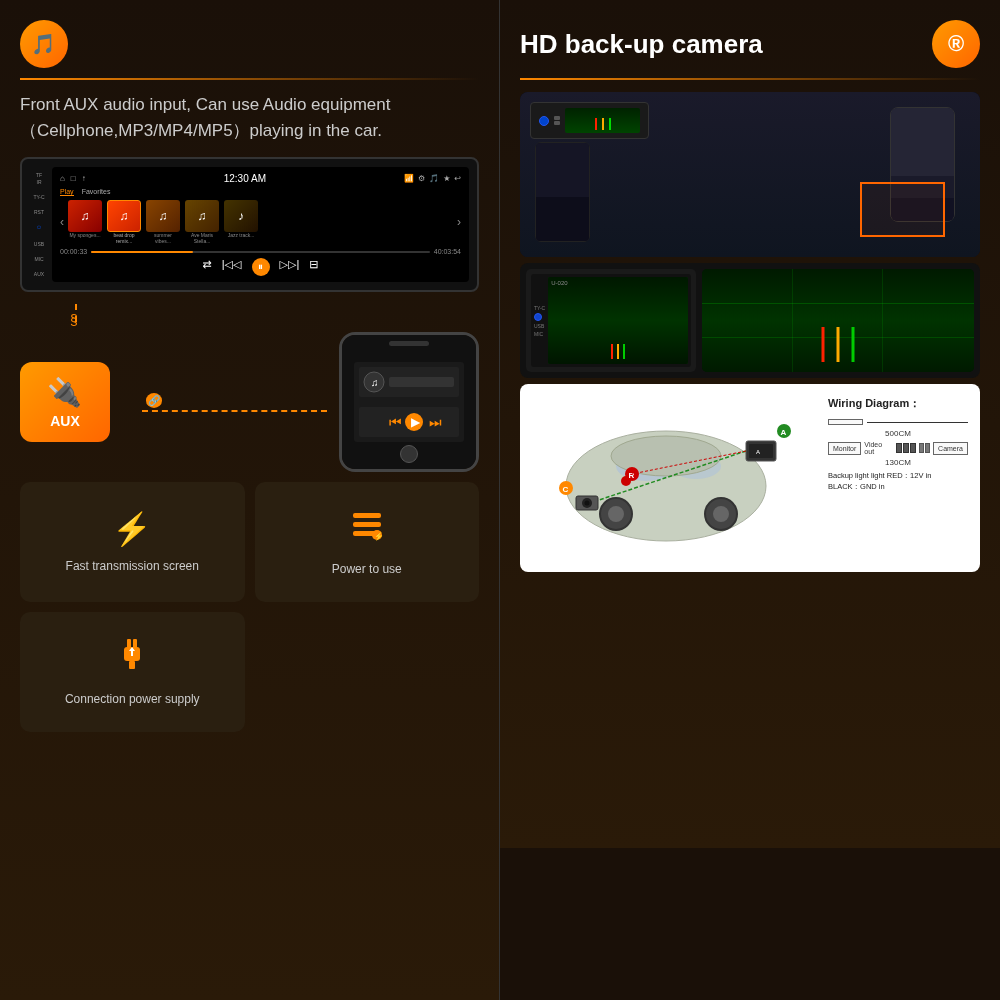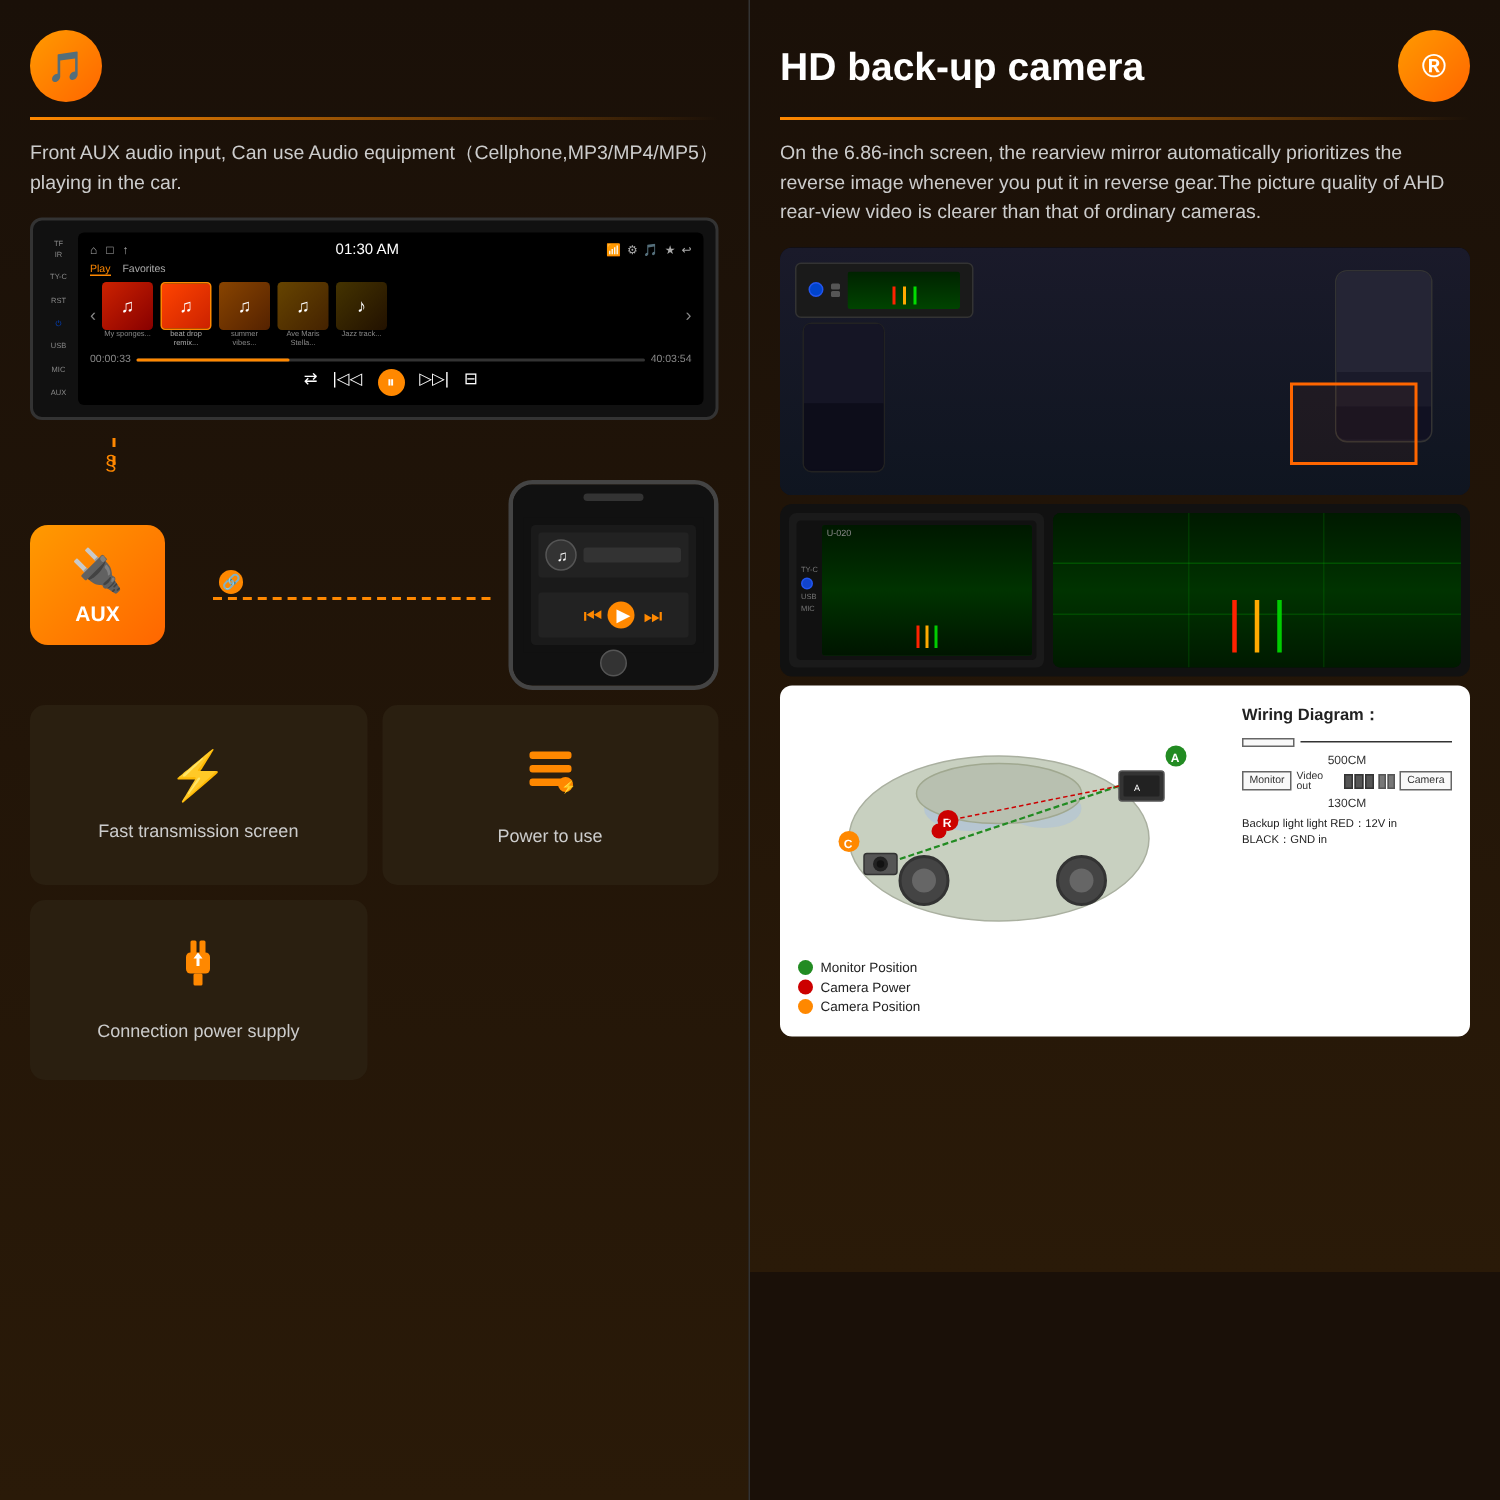--- a/index.html
+++ b/index.html
@@ -55,21 +55,21 @@
     }
 
     .divider {
       height: 2px;
       background: linear-gradient(90deg, #ff8800, transparent);
       margin-bottom: 12px;
     }
 
     .section-desc {
       color: #ccc;
-      font-size: 13px;
+      font-size: 17px;
       line-height: 1.5;
       margin-bottom: 14px;
     }
 
     
     .stereo-mockup {
       background: #111;
       border-radius: 8px;
       padding: 8px;
       margin-bottom: 12px;
@@ -342,21 +342,21 @@
         <div style="font-size:5px; color:#888; text-align:center;">AUX</div>
       </div>
 
       <div class="stereo-screen" style="flex:1;">
         <div class="stereo-top-bar">
           <div style="display:flex; gap:6px; color:#aaa; font-size:8px;">
             <span>⌂</span>
               <span>□</span>
               <span>↑</span>
           </div>
-          <span class="stereo-time">01:30 AM</span>
+          <span class="stereo-time">12:30 AM</span>
           <div class="stereo-icons">
             <span>📶</span>
               <span>⚙</span>
               <span>🎵</span>
               <span>★</span>
               <span>↩</span>
           </div>
         </div>
         <div style="display:flex; gap:8px; margin-bottom:4px; font-size:7px; color:#aaa;">
           <span style="color:#ff8800; border-bottom:1px solid #ff8800;">Play</span>
@@ -488,21 +488,20 @@
 
   <div class="section-header">
     <h1 class="section-title">HD back-up camera</h1>
     <div class="r-badge">
       <span>®</span>
     </div>
   </div>
 
   <div class="divider"></div>
 
-  <p class="section-desc">On the 6.86-inch screen, the rearview mirror automatically prioritizes the reverse image whenever you put it in reverse gear.The picture quality of AHD rear-view video is clearer than that of ordinary cameras.</p>
 
   <div style="height:165px; background:#0a0a15; border-radius:8px; overflow:hidden; margin-bottom:6px; position:relative;">
     <div class="birds-eye-container">
       <div class="road-surface"></div>
 
       <div style="position:absolute; top:15px; right:25px; width:65px; height:115px; background:#1a1a2a; border-radius:8px; border:1px solid #333;">
         <div style="width:100%; height:60%; background:#252535; border-radius:6px 6px 0 0;"></div>
         <div style="width:80%; margin:0 auto; height:20%; background:#1a1a2a;"></div>
         <div style="width:100%; height:20%; background:#111122; border-radius:0 0 6px 6px;"></div>
       </div>
@@ -611,34 +610,20 @@
           <circle cx="30" cy="92" r="7" fill="#FF8800"></circle>
           <text x="26.5" y="96" fill="#fff" font-size="8" font-weight="bold">C</text>
 
           <circle cx="90" cy="85" r="5" fill="#CC0000"></circle>
           <circle cx="96" cy="78" r="7" fill="#CC0000"></circle>
           <text x="92.5" y="82" fill="#fff" font-size="8" font-weight="bold">R</text>
 
           <line x1="210" y1="55" x2="96" y2="78" stroke="#CC0000" stroke-width="1" stroke-dasharray="3,2"></line>
         </svg>
         
-        <div class="legend-section">
-          <div class="legend-row">
-            <div class="legend-circle a"></div>
-            <span class="legend-text">Monitor Position</span>
-          </div>
-          <div class="legend-row">
-            <div class="legend-circle r"></div>
-            <span class="legend-text">Camera Power</span>
-          </div>
-          <div class="legend-row">
-            <div class="legend-circle c"></div>
-            <span class="legend-text">Camera Position</span>
-          </div>
-        </div>
       </div>
 
       <div style="width:140px; font-size:9px; color:#222;">
         <div class="wiring-section-title">Wiring Diagram：</div>
 
         <div style="display:flex; align-items:center; gap:4px; margin-bottom:4px;">
           <div style="border:1px solid #666; padding:2px 5px; background:#f9f9f9; font-size:8px; min-width:35px; text-align:center;">
             <span></span>
           </div>
           <div style="flex:1; position:relative; display:flex; align-items:center;">

